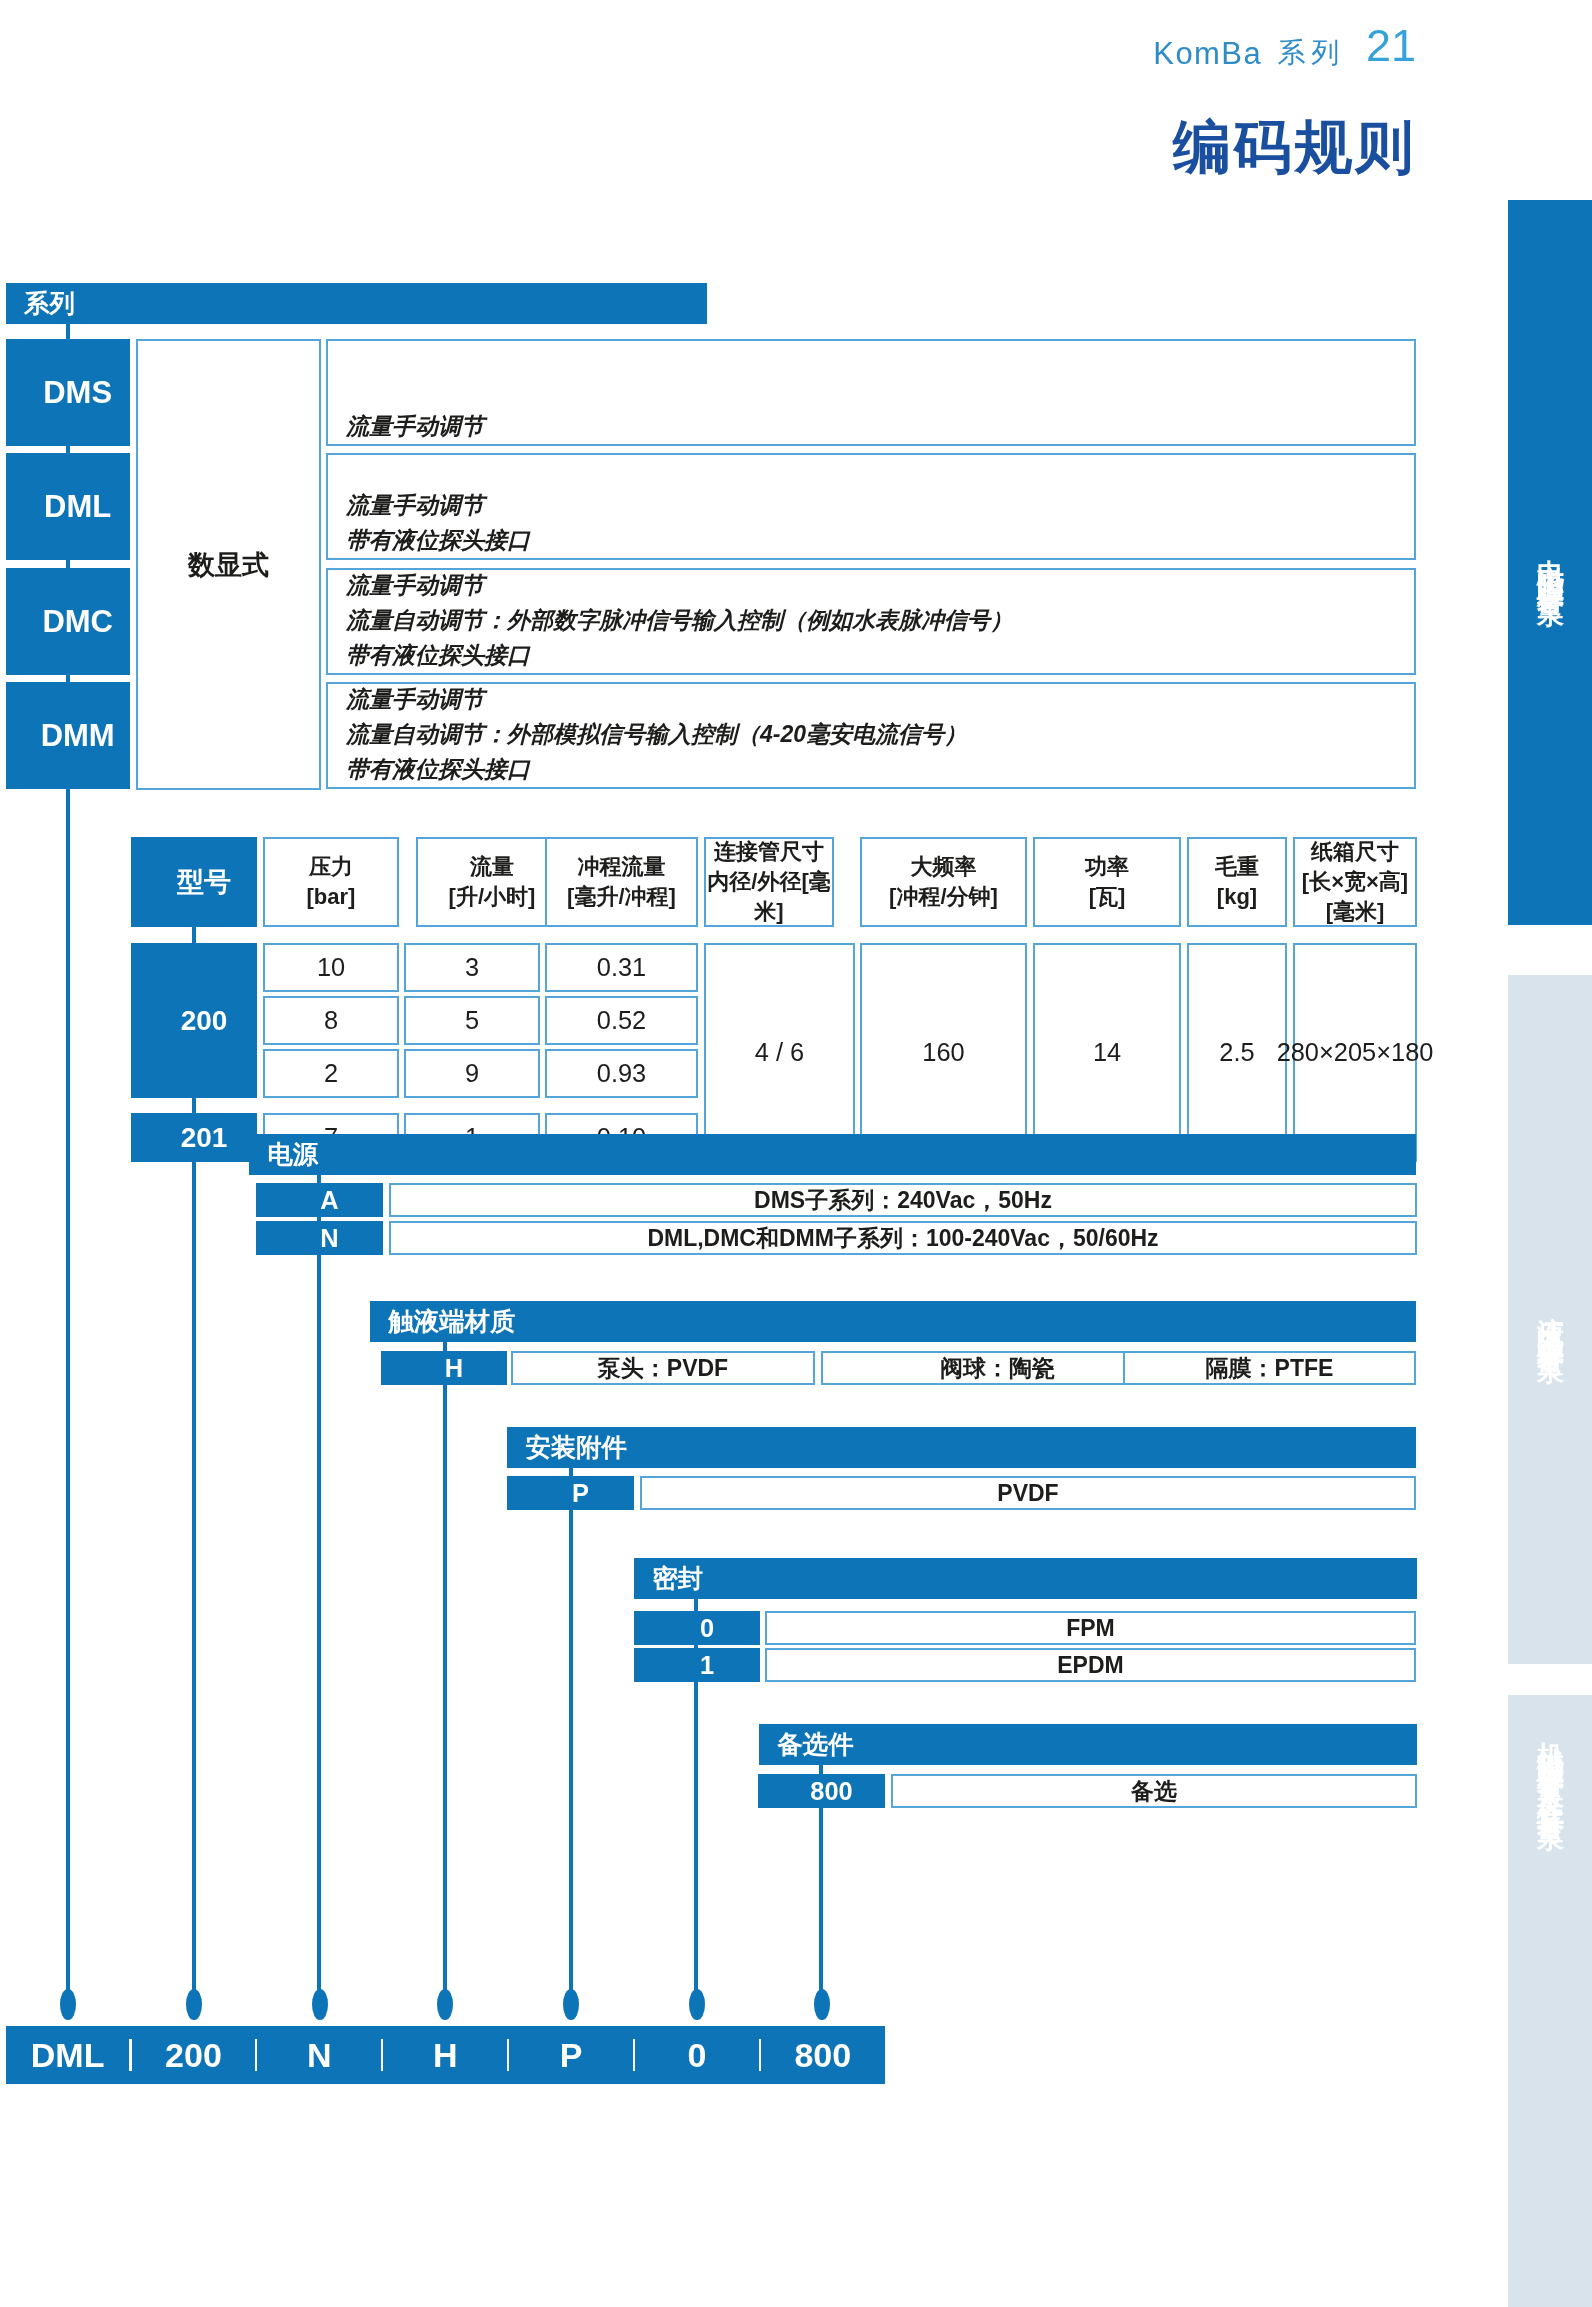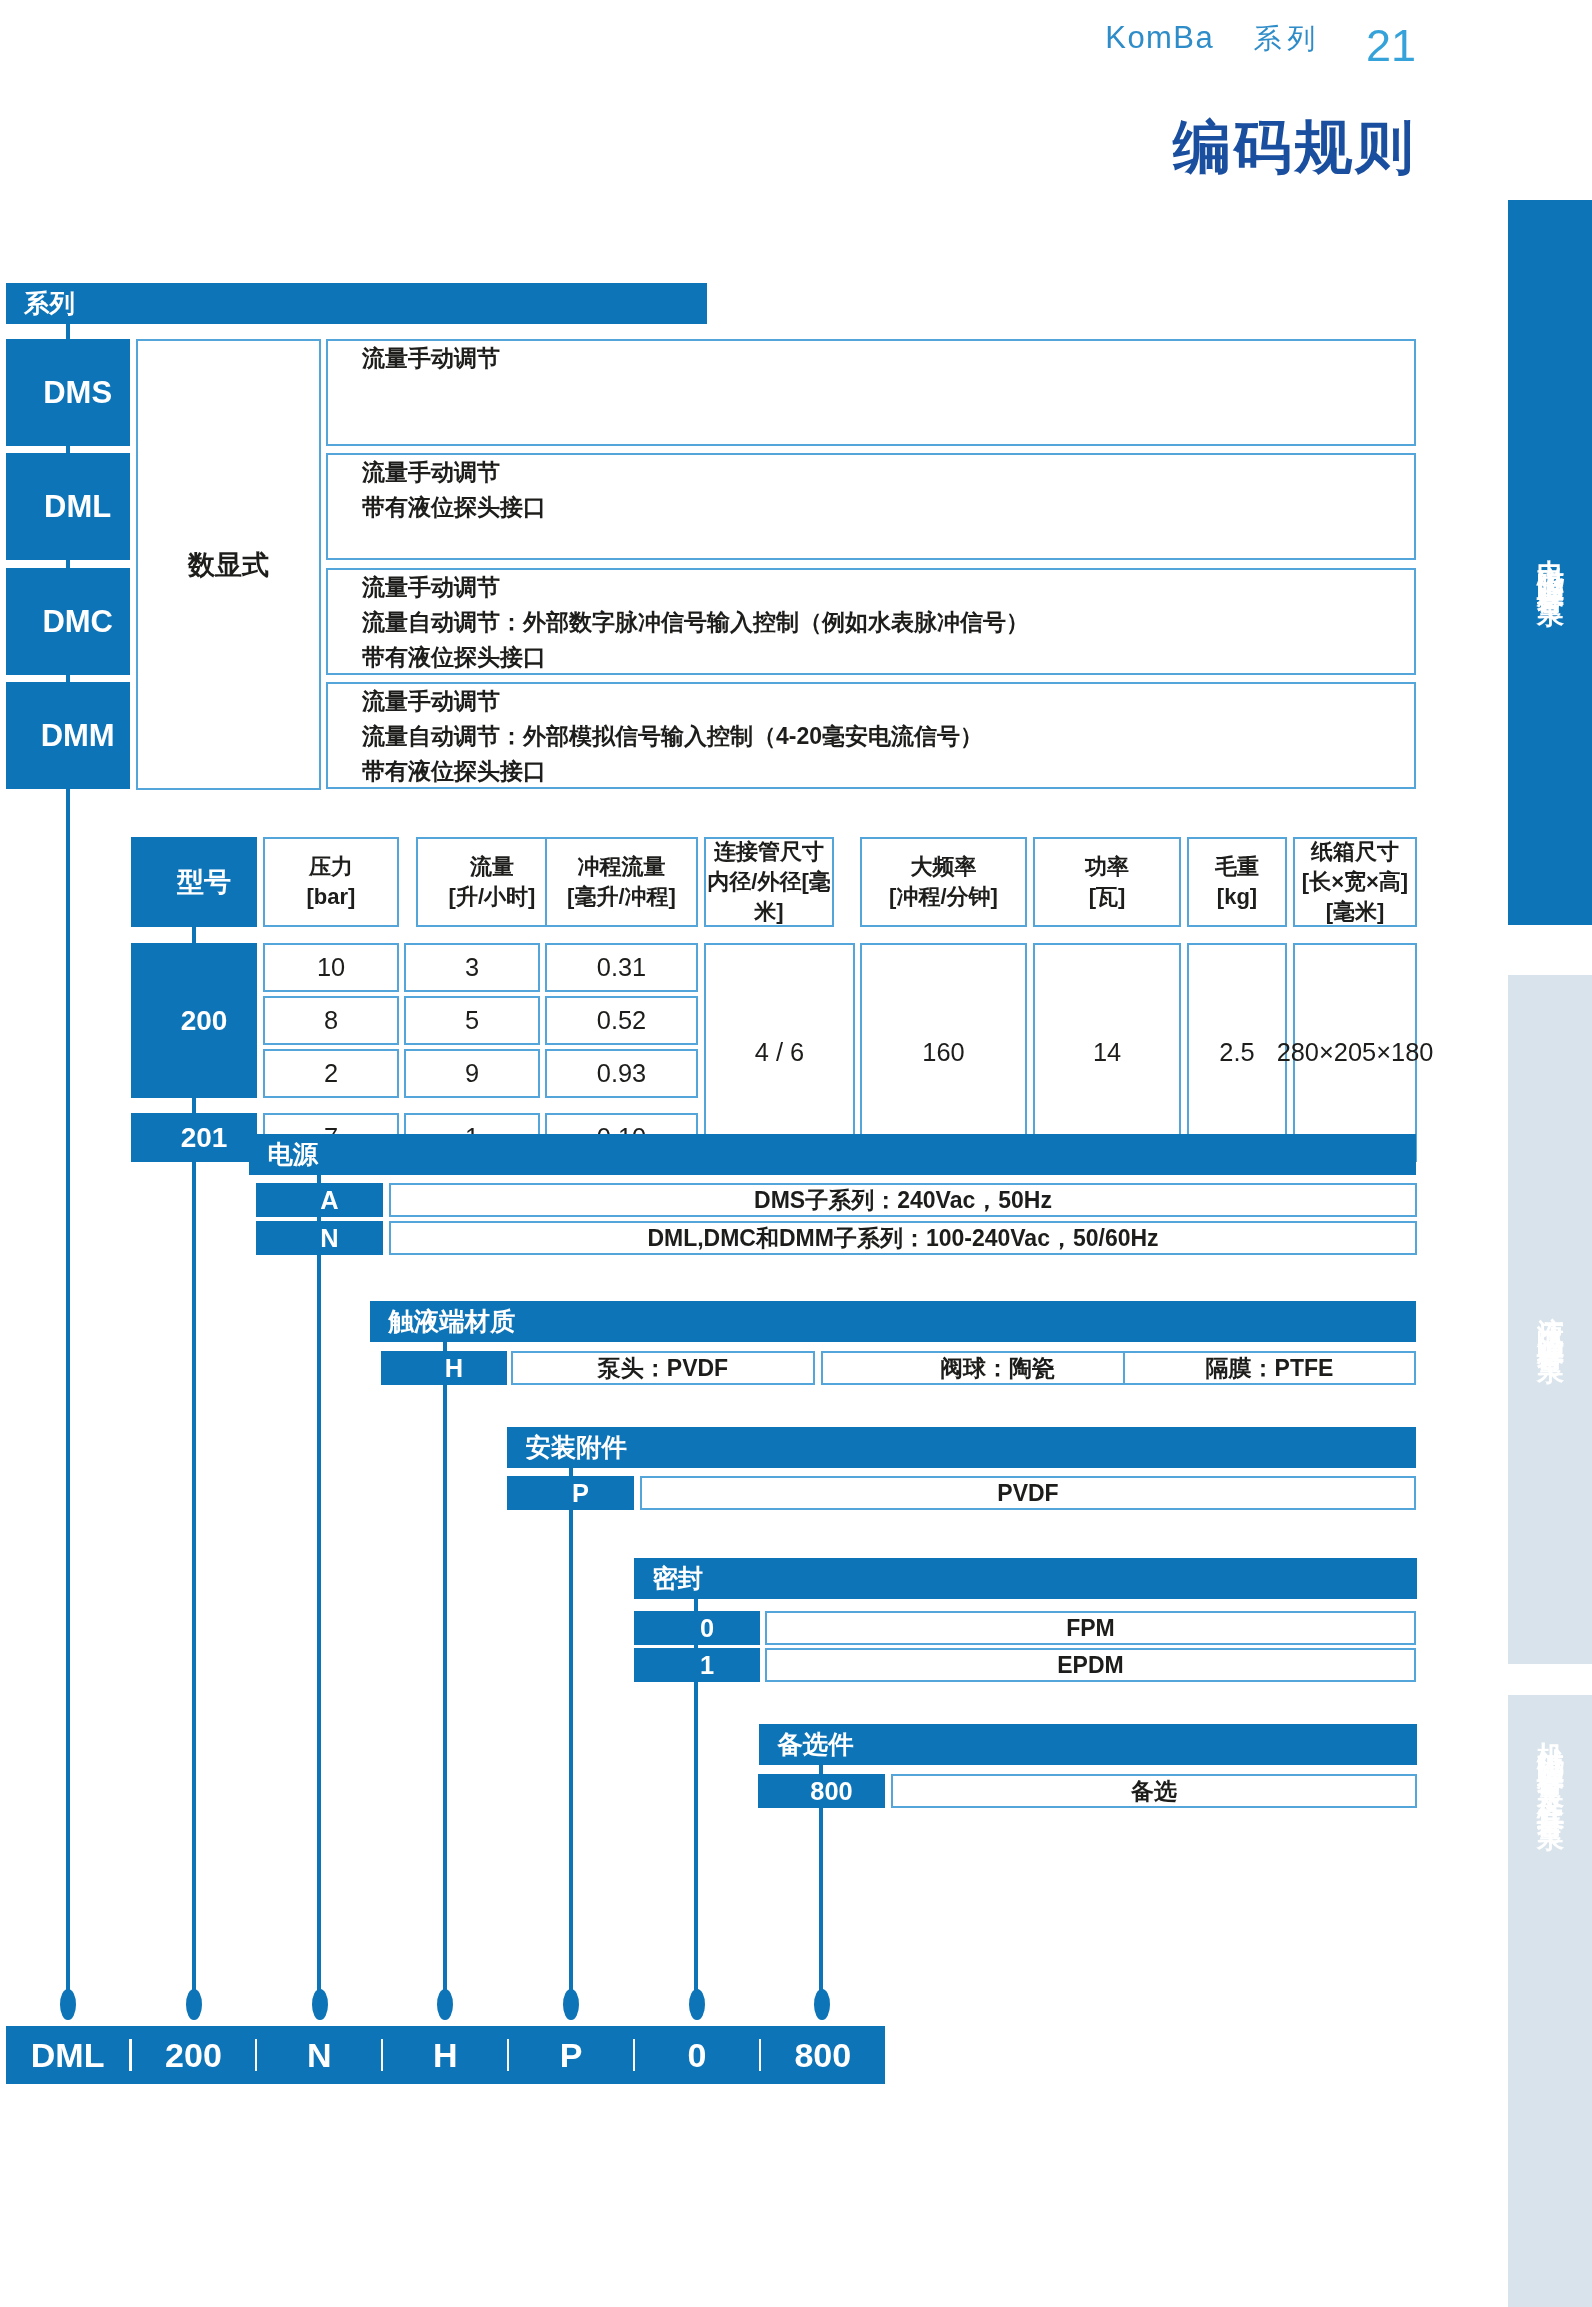--- a/index.html
+++ b/index.html
@@ -10,36 +10,36 @@
     --pagenum-blue:#35a3da;
     --tab-gray:#d9e3ec;
     --ink:#1d1d1b;
   }
   *{margin:0;padding:0;box-sizing:border-box;}
   html,body{background:#fff;}
   body{font-family:"Liberation Sans",sans-serif;color:var(--ink);}
   .page{position:relative;width:1593px;height:2307px;background:#fff;overflow:hidden;}
 
   
-  .brandline{position:absolute;right:177px;top:20px;display:flex;align-items:flex-start;gap:24px;}
+  .brandline{position:absolute;right:177px;top:20px;display:flex;align-items:flex-end;}
   .brand{font-size:31px;color:var(--header-blue);letter-spacing:1.4px;}
   .brand-series{font-size:28px;color:var(--header-blue);margin-left:15.5px;letter-spacing:5.7px;}
   .pagenum{font-size:45px;color:var(--pagenum-blue);margin-left:21px;font-weight:300;}
   .doc-title{position:absolute;right:177px;top:109px;font-size:58px;font-weight:bold;color:var(--title-blue);letter-spacing:2.8px;}
 
   
   .bar{position:absolute;height:41px;background:var(--blue);color:#fff;font-weight:bold;font-size:25.4px;display:flex;align-items:center;padding-left:18.4px;}
   .keybox{position:absolute;background:var(--blue);color:#fff;font-weight:bold;display:flex;align-items:center;justify-content:center;padding-left:20px;}
   .wbox{position:absolute;background:#fff;border:2.1px solid var(--bborder);display:flex;align-items:center;justify-content:center;text-align:center;}
   .vline{position:absolute;width:3.5px;background:var(--blue);}
   .dot{position:absolute;width:15.5px;height:31px;border-radius:50%;background:var(--blue);}
 
   
   .series-key{left:5.7px;width:124px;height:107px;font-size:31px;}
-  .series-desc{left:326px;width:1090px;height:107px;flex-direction:column;align-items:flex-start;justify-content:flex-start;text-align:left;padding-left:34px;font-size:23px;font-weight:bold;line-height:35px;}
+  .series-desc{left:326px;width:1090px;height:107px;flex-direction:column;align-items:flex-start;justify-content:flex-end;text-align:left;padding-left:18px;font-size:23px;font-weight:bold;line-height:35px;font-style:italic;}
   .typebox{left:136px;top:339px;width:185px;height:451px;font-size:27px;font-weight:bold;}
 
   
   .thead{top:837px;height:90px;flex-direction:column;font-size:22px;font-weight:bold;line-height:30px;}
   .model-head{left:131px;top:837px;width:126px;height:90px;font-size:27px;}
   .model-200{left:131px;top:943px;width:126px;height:155px;font-size:28px;}
   .model-201{left:131px;top:1113px;width:126px;height:49px;font-size:28px;}
   .tcell{height:49px;font-size:25.4px;font-weight:normal;}
   .tmerge{top:943px;height:219px;font-size:25.4px;font-weight:normal;}
 

